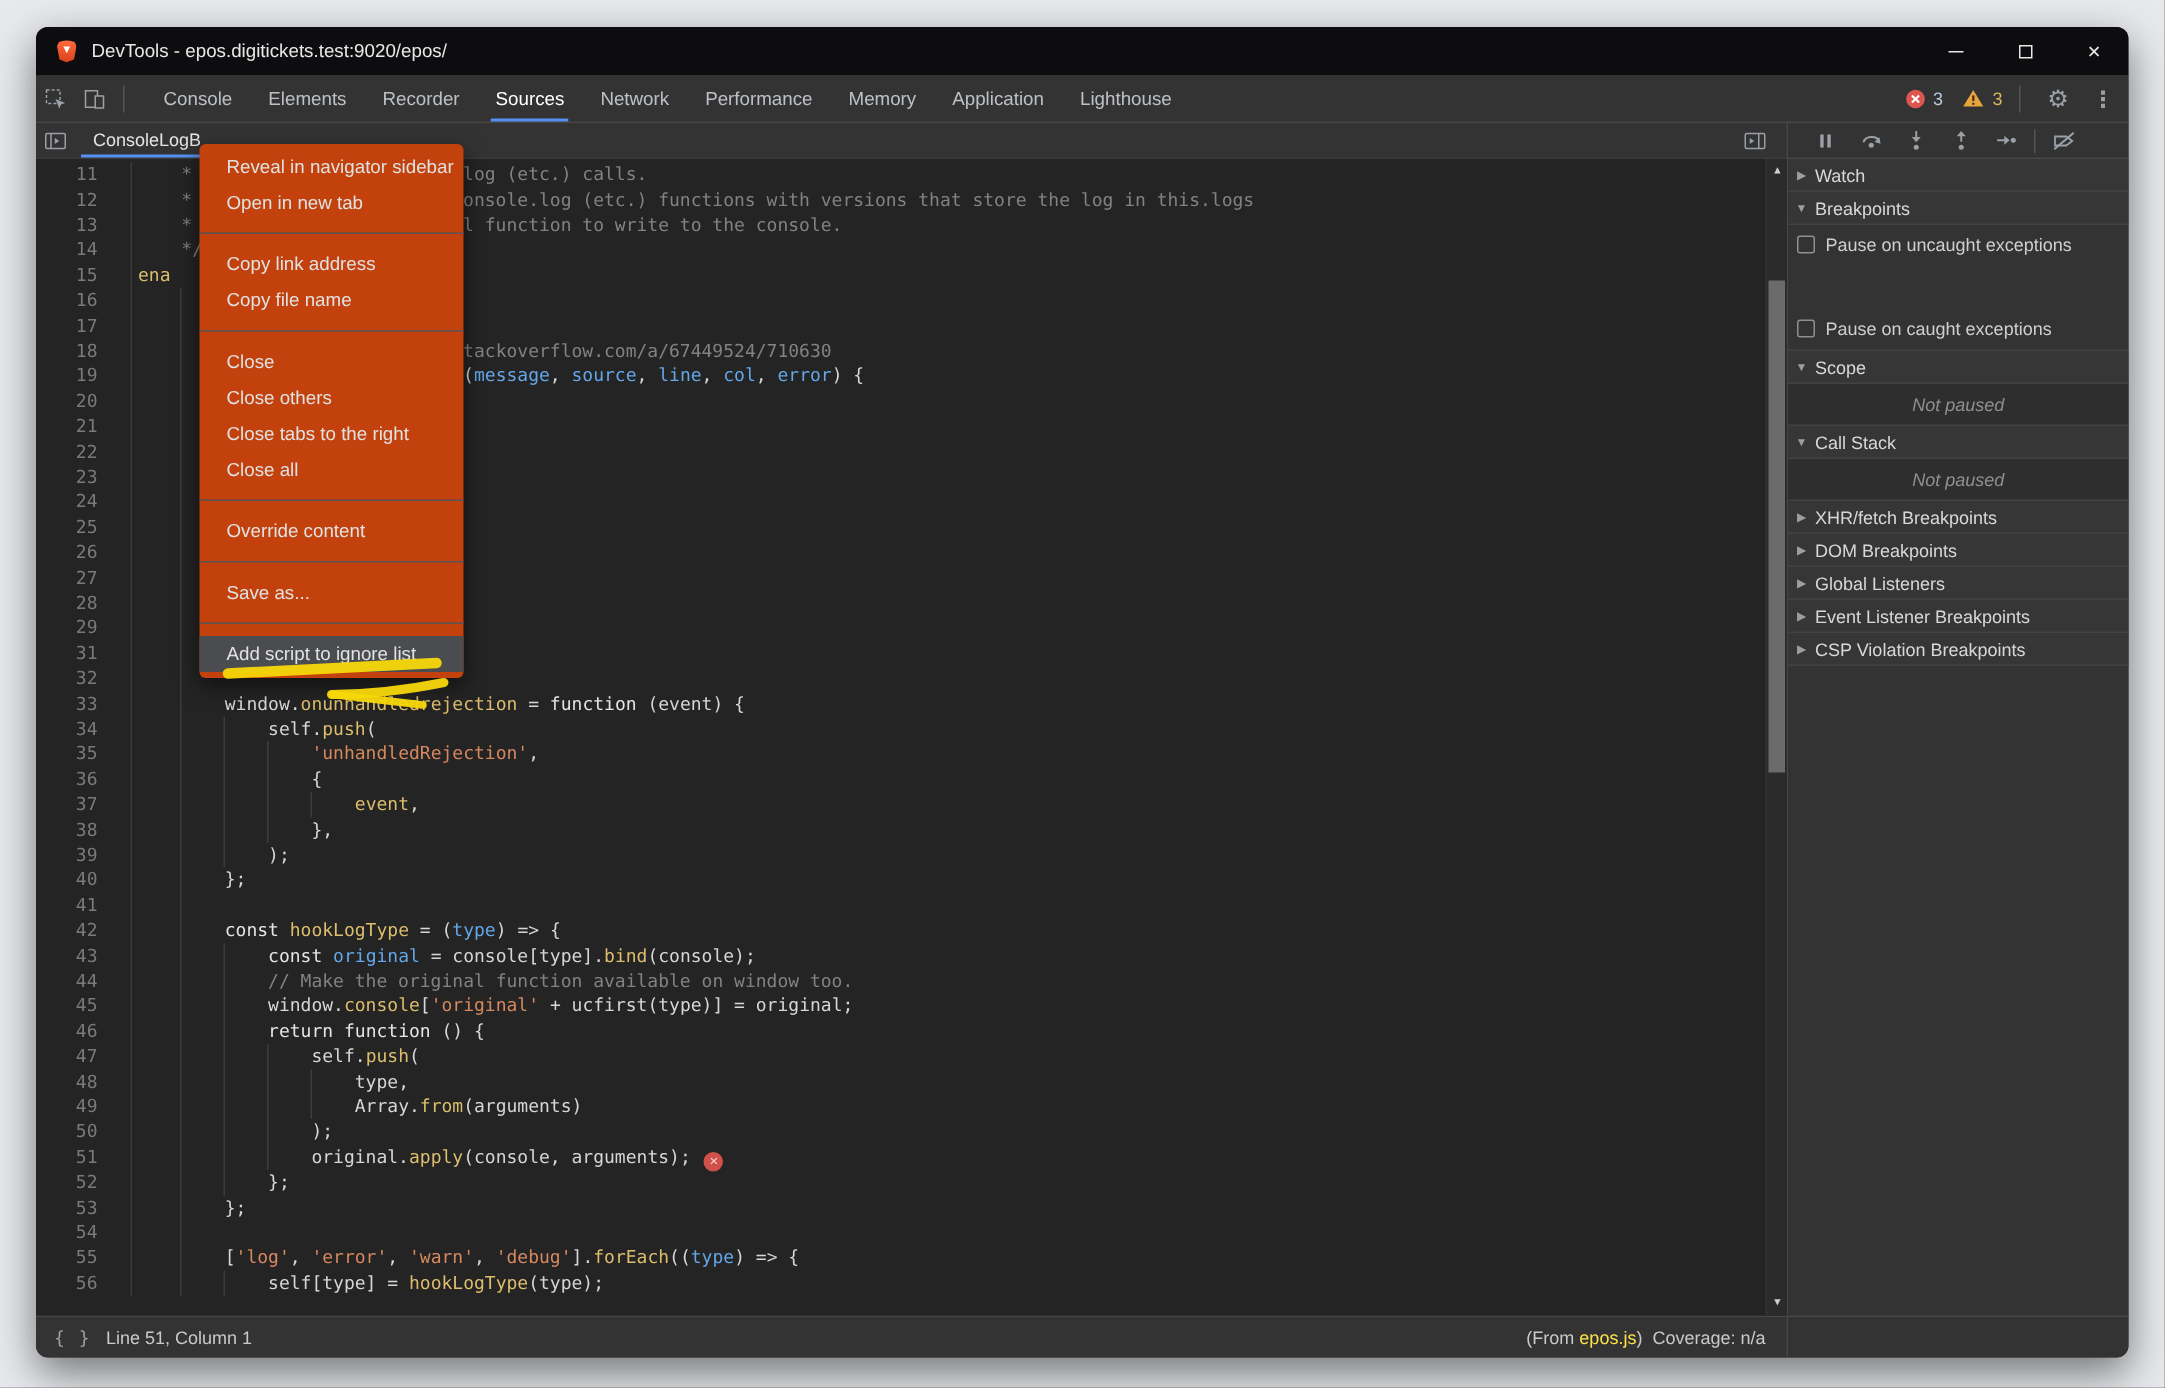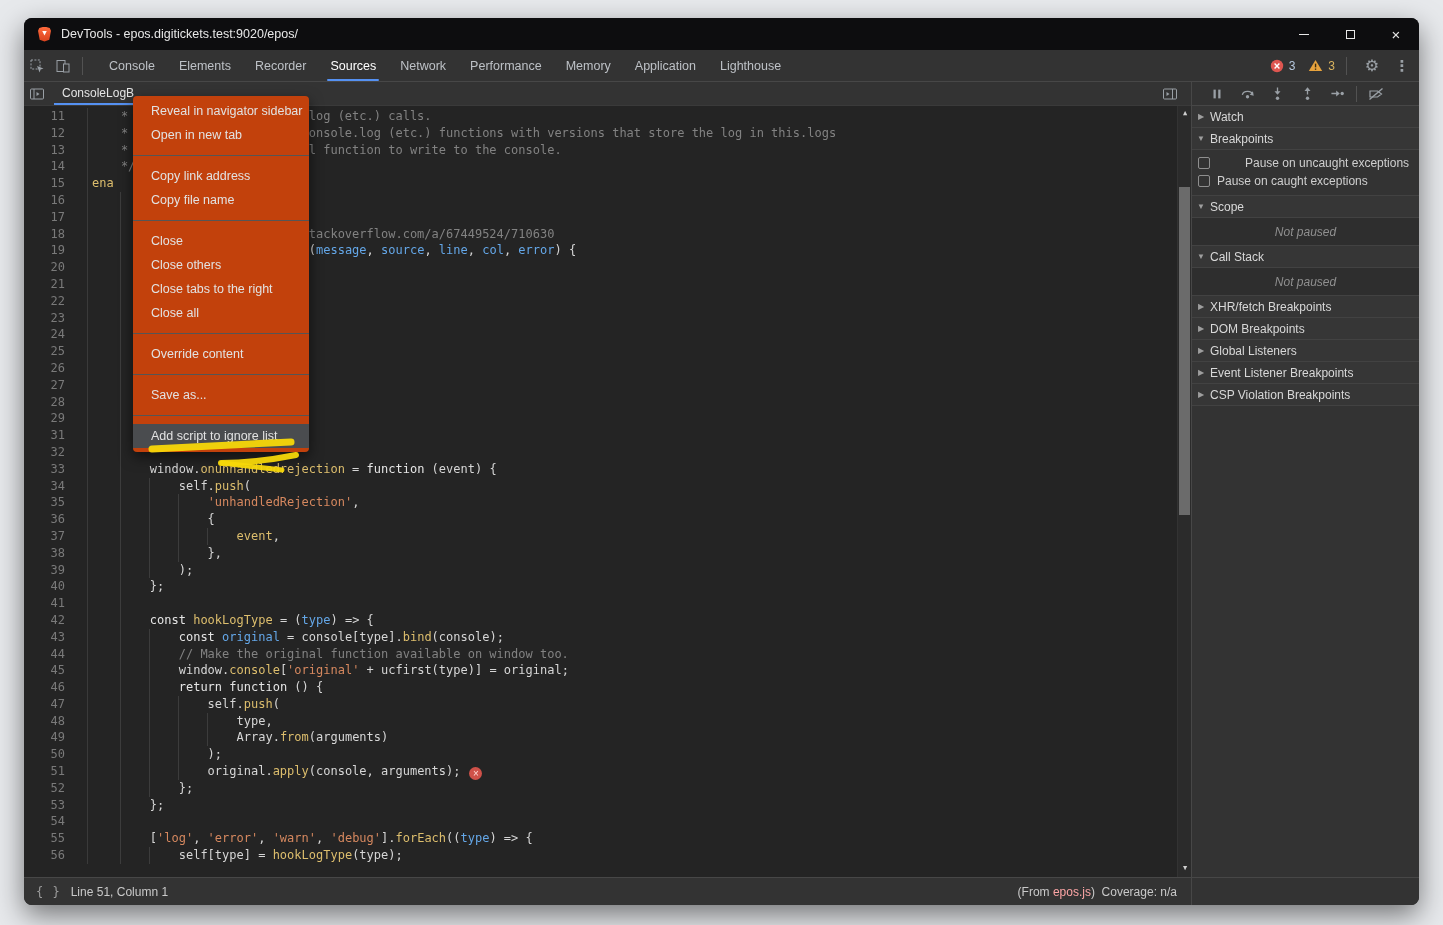--- a/index.html
+++ b/index.html
@@ -62,30 +62,30 @@
   
   .sidebar { width:228px; flex:0 0 auto; background:#333; border-left:1px solid #474747; display:flex; flex-direction:column; }
   .dtoolbar { height:24px; border-bottom:1px solid #474747; display:flex; align-items:center; padding-left:12px; gap:4px; flex:0 0 auto; }
   .dico { width:26px; height:22px; display:flex; align-items:center; justify-content:center; }
   .dsep { width:1px; height:16px; background:#525252; margin:0 2px; }
   .sec-h { height:22px; display:flex; align-items:center; background:#363636; border-bottom:1px solid #424242;
     color:#d8d8d8; font-size:12px; }
   .sec-h .arr { width:18px; text-align:center; color:#9e9e9e; font-size:8px; }
   .sec-body { border-bottom:1px solid #424242; }
   .cbrow { display:flex; align-items:center; height:18px; padding-left:6px; color:#cfcfcf; font-size:12px; }
-  .cbrow:first-child{ padding-top:4px; height:22px;gap:28px; } .cbrow:last-child{ padding-bottom:5px; height:23px; }
+  .cbrow:first-child{ padding-top:4px; height:22px; } .cbrow:last-child{ padding-bottom:5px; height:23px;margin-top:38px; }
   .cbox { width:12px; height:12px; border:1px solid #8f8f8f; border-radius:2px; margin-right:7px; background:transparent; flex:0 0 auto; }
   .notpaused { height:28px; display:flex; align-items:center; justify-content:center; background:#2e2e2e;
     color:#8f8f8f; font-size:12px; font-style:italic; }
   
   .statusbar { height:28px; background:#333; border-top:1px solid #474747; display:flex; flex:0 0 auto; font-size:12px; color:#c9c9c9; }
   .sb-main { flex:1; display:flex; align-items:center; padding:0 14px 0 12px; }
   .braces { color:#9e9e9e; font-family:"DejaVu Sans Mono",monospace; margin-right:10px; letter-spacing:1px; }
   .sb-right { margin-left:auto; }
-  .sb-link { color:#fca5a5;text-align:right; }
+  .sb-link { color:#fde047;text-align:right; }
   .sb-side { width:228px; border-left:1px solid #474747; }
   
   .ctx { position:absolute; left:109px; top:78px; width:176px; background:#c2410c; border-radius:4px;
     padding:3px 0 4px 0; box-shadow:0 5px 14px rgba(0,0,0,.55); z-index:50; }
   .mi { height:24px; display:flex; align-items:center; padding-left:18px; color:#e2e2e2; font-size:12.5px; }
   .mi.hl { background:#4a4c4f; }
   .msep { height:1px; background:#555; margin:8px 0; }
   .anno { position:absolute; inset:0; z-index:60; pointer-events:none; }
   svg.icon { display:block; }
 </style>

